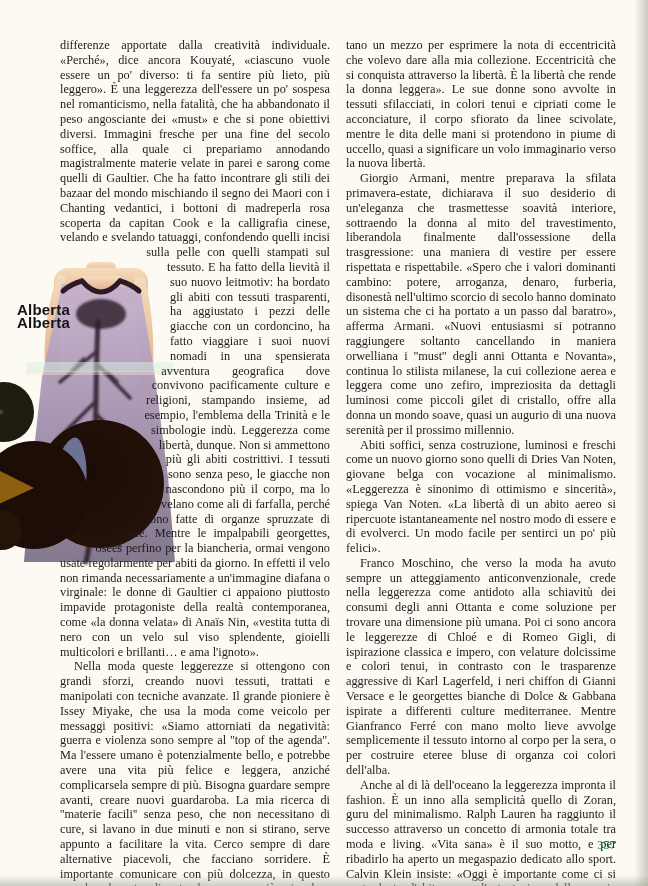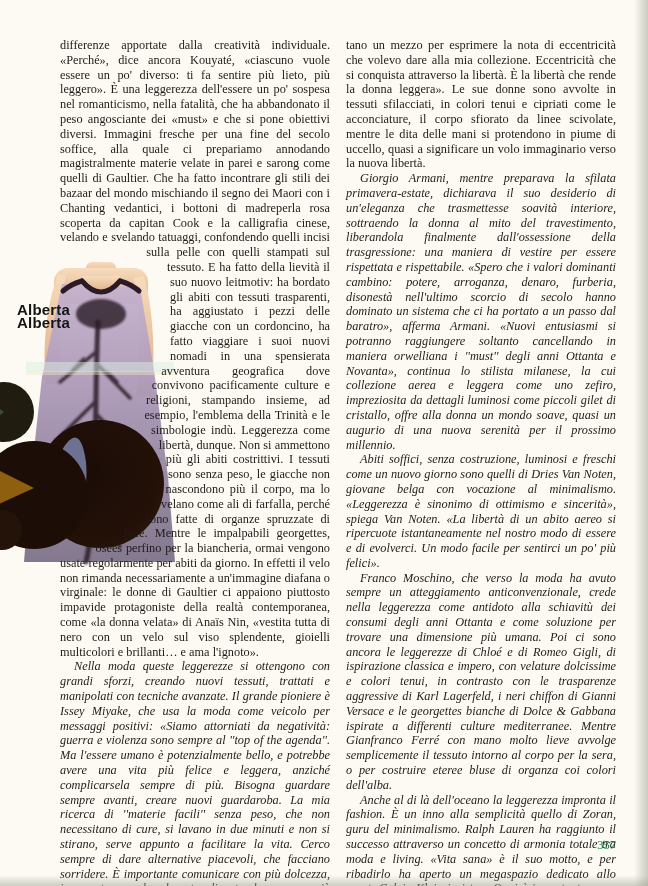--- a/index.html
+++ b/index.html
@@ -17,21 +17,21 @@
     position:absolute;left:60px;top:38px;width:556px;
     display:flex;gap:16px;
   }
   .col{
     width:270px;
     font-size:12.3px;line-height:14.8px;
     text-align:justify;
     text-justify:inter-word;
   }
   .col p{margin:0;}
-  .col p.indent{text-indent:14px;font-style:italic;}
+  .col p.indent{text-indent:14px;}
   
   .wrapshape{
     float:left;width:170px;height:520px;
     shape-outside:polygon(0px 225px,80px 225px,102px 240px,116px 262px,120px 288px,
       103px 312px,86px 338px,76px 365px,79px 390px,91px 412px,102px 435px,
       95px 458px,70px 478px,40px 495px,0px 510px);
     shape-margin:6px;
     margin-left:-60px; 
   }
   .photo{position:absolute;left:0;top:262px;width:260px;height:312px;}

